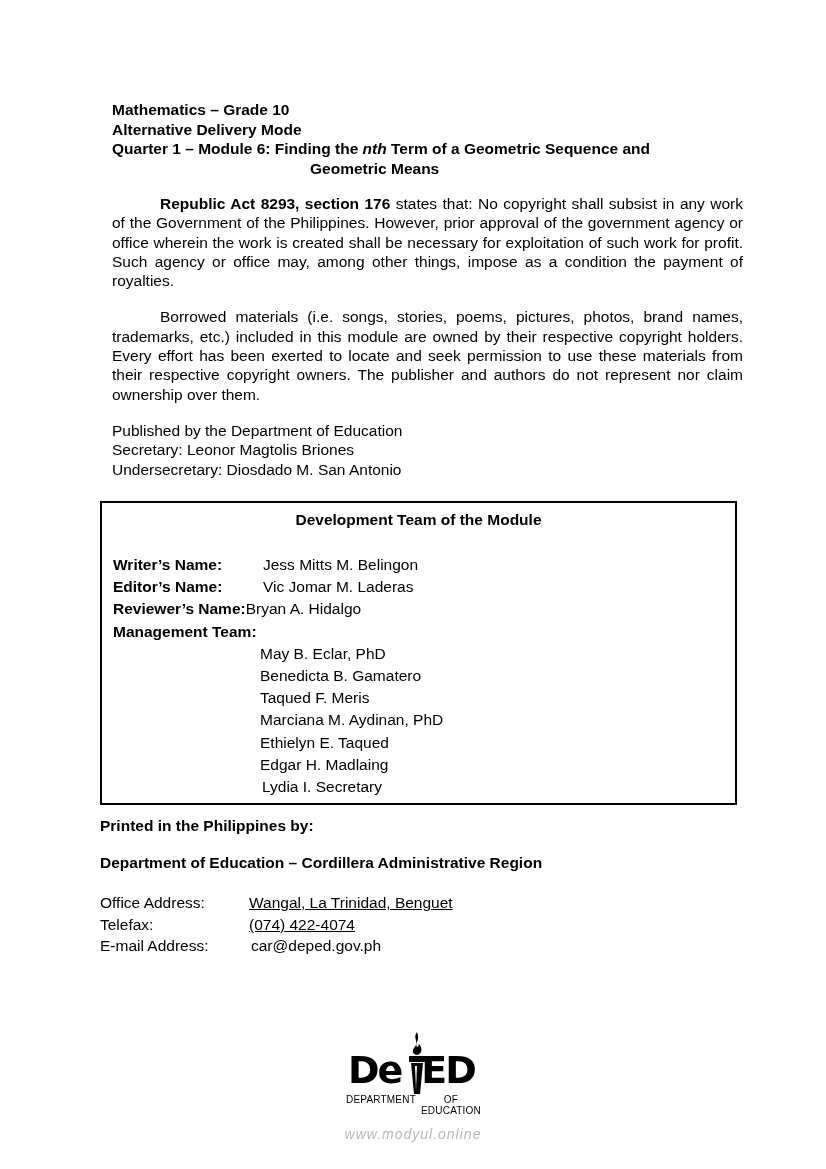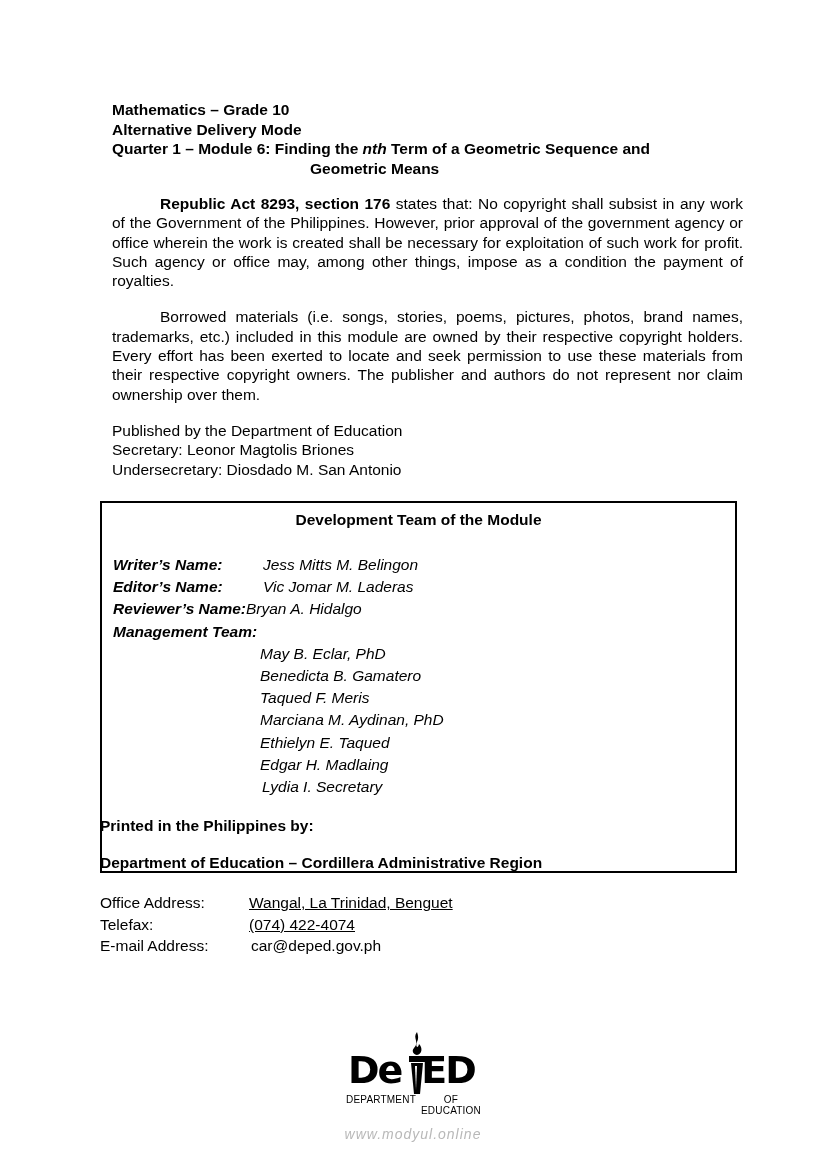--- a/index.html
+++ b/index.html
@@ -5,24 +5,24 @@
   html, body { margin: 0; padding: 0; background: #ffffff; }
   body { width: 826px; height: 1169px; position: relative; overflow: hidden;
          font-family: "Liberation Sans", sans-serif; color: #000; font-size: 15.5px; }
   .page { position: absolute; left: 100px; top: 100px; width: 631px; margin-left: 12px; }
   .hdr { font-weight: bold; line-height: 19.5px; font-size: 15.5px; }
   .hdr .indent { padding-left: 198px; }
   .para { text-align: justify; line-height: 19.3px; margin: 0; }
   .para .first { display: inline-block; width: 48px; }
   .gap { height: 17px; }
   .pub { line-height: 19.5px; }
-  .teambox { position: absolute; left: 100px; top: 501px; width: 637px; height: 372px;
+  .teambox { position: absolute; left: 100px; top: 501px; width: 637px; height: 304px;
              border: 2px solid #000; box-sizing: border-box; }
   .team-title { position: absolute; left: 0; right: 0; top: 8px; text-align: center; font-weight: bold; }
-  .team-rows { position: absolute; left: 11px; top: 51px; line-height: 22.2px; font-style: italic; }
+  .team-rows { position: absolute; left: 11px; top: 51px; line-height: 22.2px; }
   .row { display: flex; }
   .row .lbl { font-weight: bold; width: 150px; }
   .mgmt-list { padding-left: 147px; }
   .mgmt-list div:last-child { padding-left: 2px; }
   .printed { position: absolute; left: 100px; top: 817px; font-weight: bold; }
   .region { position: absolute; left: 100px; top: 854px; font-weight: bold; text-align: right; }
   .contact { position: absolute; left: 100px; top: 892px; line-height: 21.7px; }
   .contact .row .lbl { font-weight: normal; width: 149px; }
   .u { text-decoration: underline; }
   .email .val { padding-left: 2px; }

